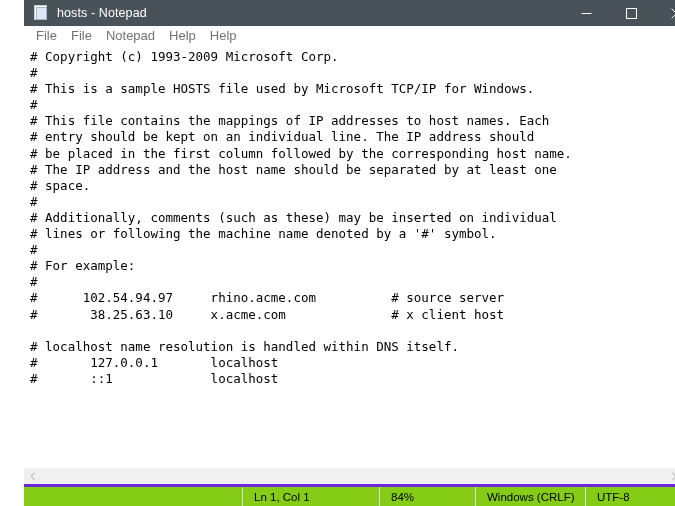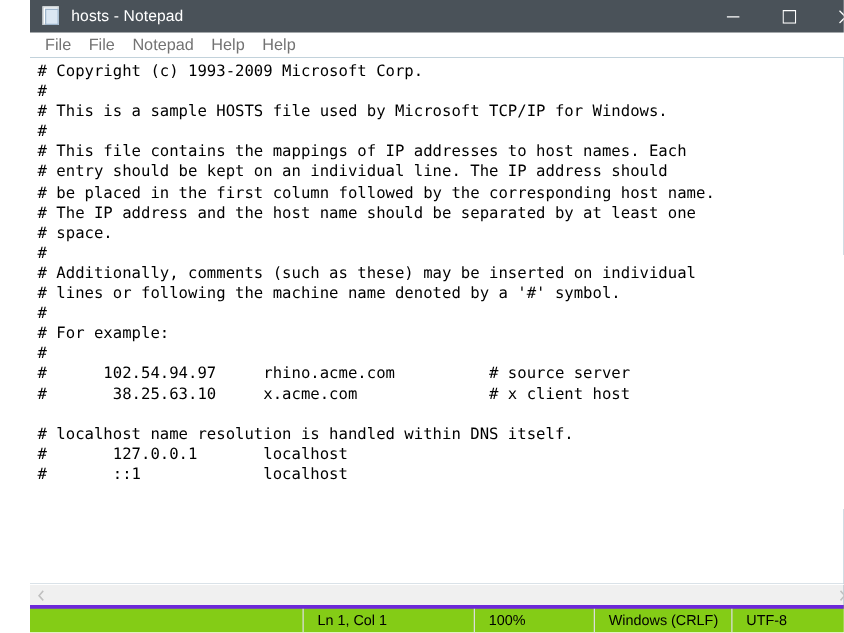--- a/index.html
+++ b/index.html
@@ -325,21 +325,21 @@
           <path d="M1.4 0.7 L4.8 4.5 L1.4 8.3" fill="none" stroke="#c0c0c0" stroke-width="1.2"></path>
         </svg>
       </div>
       <div id="hscroll-corner"></div>
     </div>
   </div>
 
   <div id="status-bar">
     <div id="status-spacer"></div>
     <div class="status-cell" id="status-cursor">Ln 1, Col 1</div>
-    <div class="status-cell" id="status-zoom">100%</div>
+    <div class="status-cell" id="status-zoom">84%</div>
     <div class="status-cell" id="status-eol">Windows (CRLF)</div>
     <div class="status-cell" id="status-encoding">UTF-8</div>
     <div id="status-grip">
       <div class="grip-dot" style="right:3px;  bottom:3px;"></div>
       <div class="grip-dot" style="right:7px;  bottom:3px;"></div>
       <div class="grip-dot" style="right:11px; bottom:3px;"></div>
       <div class="grip-dot" style="right:3px;  bottom:7px;"></div>
       <div class="grip-dot" style="right:7px;  bottom:7px;"></div>
       <div class="grip-dot" style="right:3px;  bottom:11px;"></div>
     </div>

